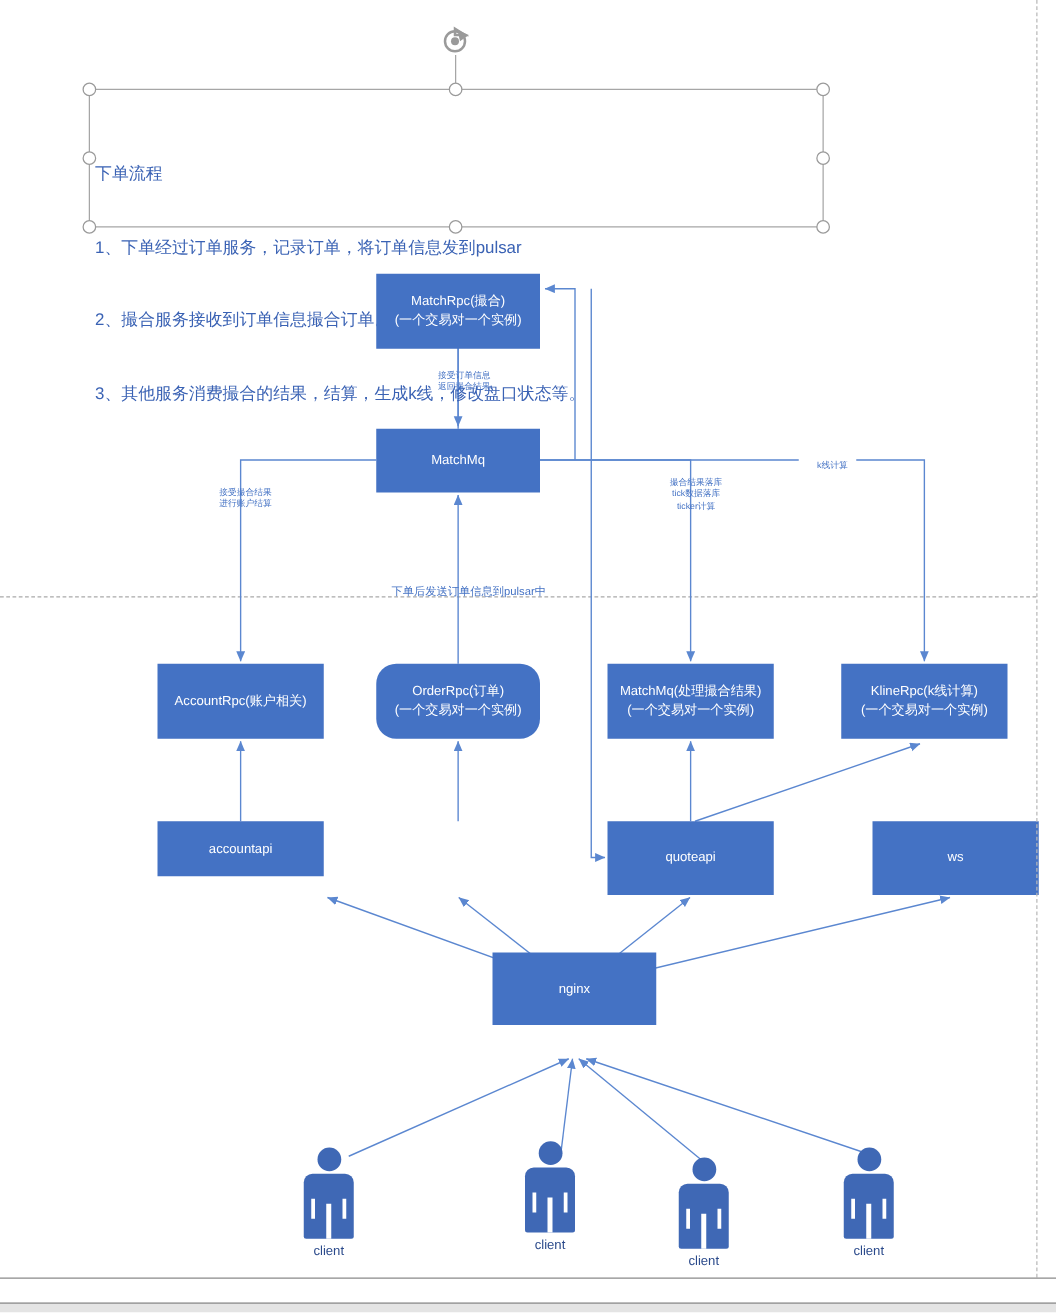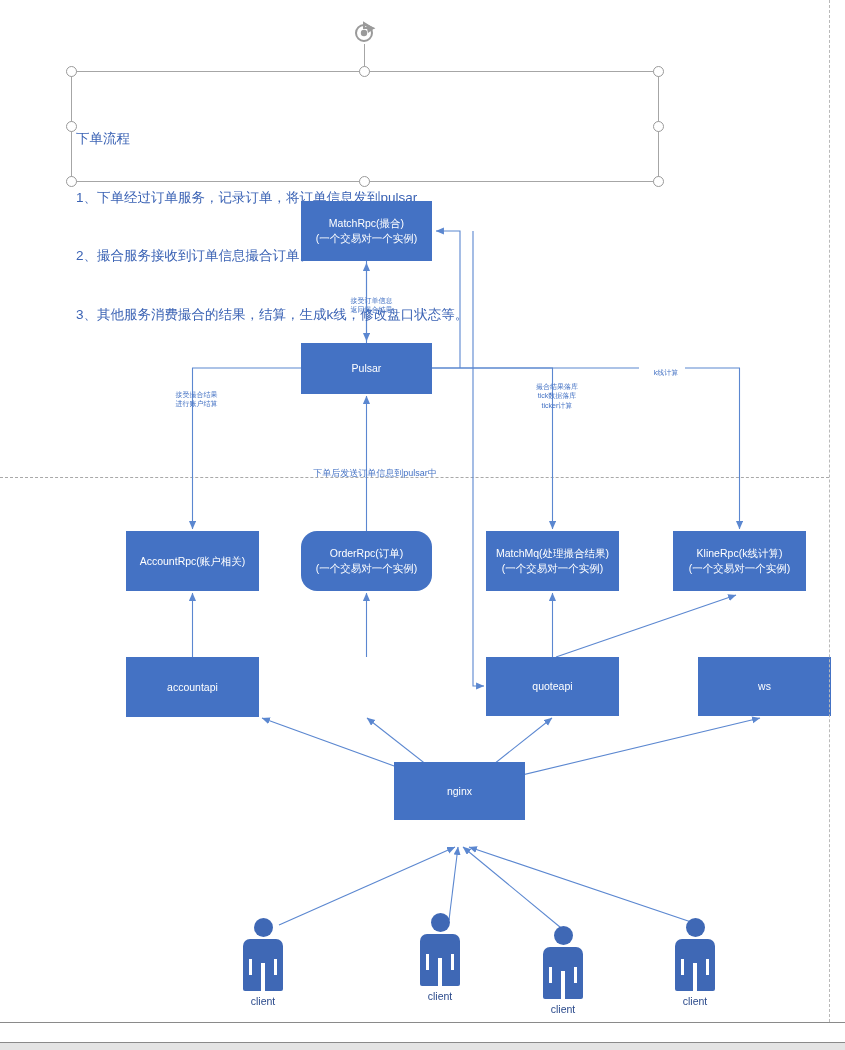--- a/index.html
+++ b/index.html
@@ -262,29 +262,29 @@
   <div class="sel-handle" style="left:359px; top:176px;"></div>
   <div class="sel-handle" style="left:653px; top:176px;"></div>
 
   <div class="title-text">
     <span class="t-line">下单流程</span>
     <span class="t-line">1、下单经过订单服务，记录订单，将订单信息发到pulsar</span>
     <span class="t-line">2、撮合服务接收到订单信息撮合订单。</span>
     <span class="t-line">3、其他服务消费撮合的结果，结算，生成k线，修改盘口状态等。</span>
   </div>
 
-  <div class="node" style="left:301px; top:201px; width:131px; height:60px;">
+  <div class="node" style="left:301px; top:219px; width:131px; height:60px;">
     <div>
       <span>MatchRpc(撮合)</span>
       <span>(一个交易对一个实例)</span>
     </div>
   </div>
 
   <div class="node" style="left:301px; top:343px; width:131px; height:51px;">
-    <span>Pulsar</span>
+    <span>MatchMq</span>
   </div>
 
   <div class="node" style="left:126px; top:531px; width:133px; height:60px;">
     <span>AccountRpc(账户相关)</span>
   </div>
 
   <div class="node" style="left:301px; top:531px; width:131px; height:60px;border-radius:16px;">
     <div>
       <span>OrderRpc(订单)</span>
       <span>(一个交易对一个实例)</span>
@@ -298,21 +298,21 @@
     </div>
   </div>
 
   <div class="node" style="left:673px; top:531px; width:133px; height:60px;">
     <div>
       <span>KlineRpc(k线计算)</span>
       <span>(一个交易对一个实例)</span>
     </div>
   </div>
 
-  <div class="node" style="left:126px; top:657px; width:133px; height:60px;">
+  <div class="node" style="left:126px; top:657px; width:133px; height:44px;">
     <span>accountapi</span>
   </div>
 
 
   <div class="node" style="left:486px; top:657px; width:133px; height:59px;">
     <span>quoteapi</span>
   </div>
 
   <div class="node" style="left:698px; top:657px; width:133px; height:59px;">
     <span>ws</span>

